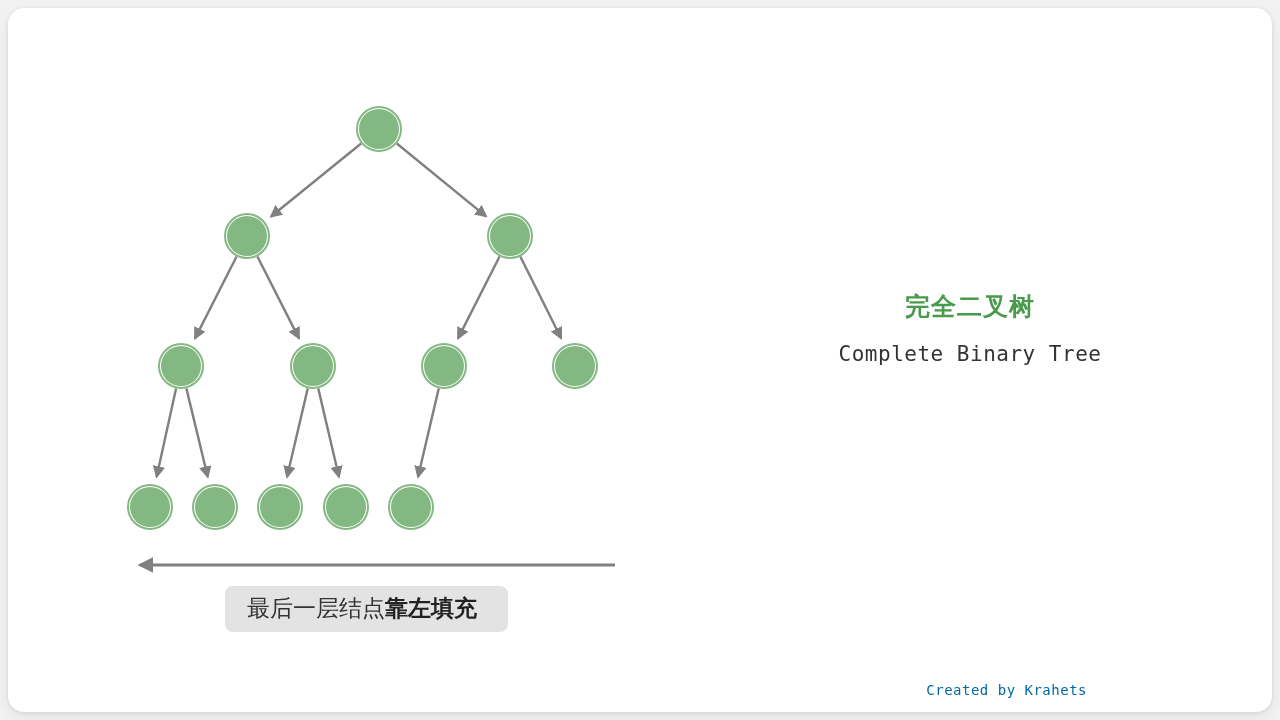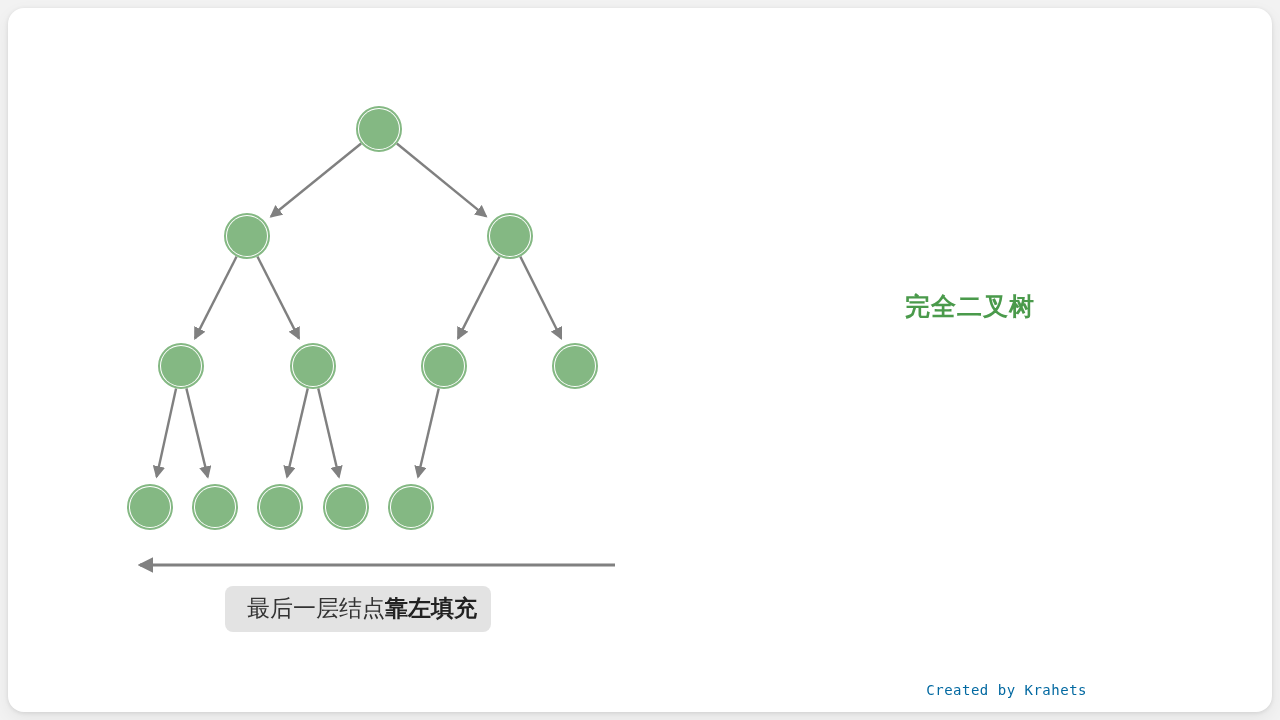--- a/index.html
+++ b/index.html
@@ -57,21 +57,21 @@
     font-size: 21px;
     color: #333333;
     letter-spacing: 0.5px;
     line-height: 28px;
     margin: 18px 0 0 0;
   }
   .caption-box {
     position: absolute;
     left: 225px;
     top: 586px;
-    padding: 10px 14px 12px 22px;
+    padding: 10px 31px 12px 22px;
     background: #e3e3e3;
     border-radius: 8px;
     font-family: "Liberation Sans", sans-serif;
     font-size: 23px;
     color: #333333;
     line-height: 24px;
     white-space: nowrap;
   }
   .caption-box .bold {
     font-weight: bold;
@@ -167,20 +167,21 @@
           <circle cx="411" cy="507" r="20" fill="#84b883"></circle>
         </g>
       </g>
     <g id="annotation-layer">
         <line x1="615" y1="565" x2="140" y2="565" stroke="#808080" stroke-width="3" marker-end="url(#arrowhead-left)"></line>
       </g>
   </svg>
 
   <div class="legend">
     <p class="legend-title">完全二叉树</p>
+    <p class="legend-subtitle">Complete Binary Tree</p>
   </div>
 
   <div class="caption-box">
     <span>最后一层结点</span><span class="bold">靠左填充</span>
   </div>
 
   <div class="footer-credit">Created by Krahets</div>
 
 </div>
 

